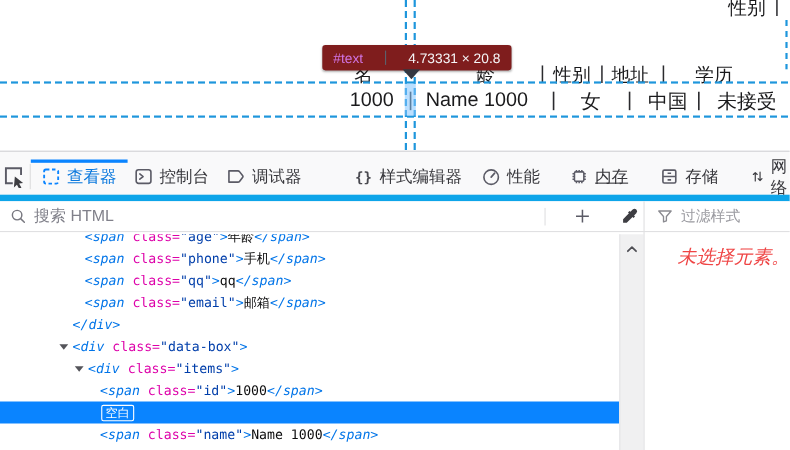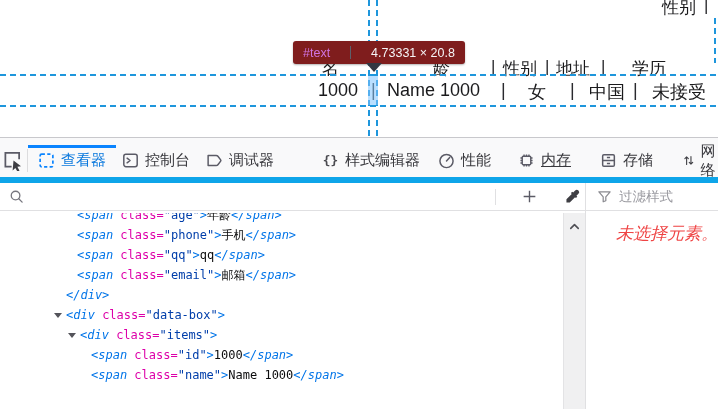--- a/index.html
+++ b/index.html
@@ -202,20 +202,21 @@
     </div>
 
   <div id="toolrow">
     <div id="search-box">
       <span class="s16">
           <svg viewBox="0 0 16 16" fill="none" stroke="#77777f" stroke-width="1.4">
             <circle cx="7" cy="7" r="4.6"></circle>
             <path d="M10.4 10.4L14 14" stroke-linecap="round"></path>
           </svg>
         </span>
+      <span class="ph">搜索 HTML</span>
     </div>
     <span class="vr1"></span>
     <span id="addnode-btn" class="s16">
         <svg viewBox="0 0 16 16" fill="none" stroke="#5b5b66" stroke-width="1.3">
           <path d="M8 2.5v11M2.5 8h11"></path>
         </svg>
       </span>
     <span id="eyedropper-btn" class="s16">
         <svg viewBox="0 0 16 16">
           <path d="M13.6 2.4a2.2 2.2 0 0 0-3.1 0L8.6 4.3l-.8-.8-1.3 1.3.8.8-5 5v3.1h3.1l5-5 .8.8 1.3-1.3-.8-.8 1.9-1.9a2.2 2.2 0 0 0 0-3.1z" fill="#3e3e43"></path>
@@ -236,20 +237,21 @@
   <div id="markup-wrap">
     <div id="markup-rows">
         <div class="mrow"><span class="code" style="left: 77px;"><span class="tok-tag">&lt;span</span><span class="tok-attr"> class=</span><span class="tok-val">"age"</span><span class="tok-tag">&gt;</span><span class="tok-txt">年龄</span><span class="tok-tag">&lt;/span&gt;</span></span></div>
         <div class="mrow"><span class="code" style="left: 77px;"><span class="tok-tag">&lt;span</span><span class="tok-attr"> class=</span><span class="tok-val">"phone"</span><span class="tok-tag">&gt;</span><span class="tok-txt">手机</span><span class="tok-tag">&lt;/span&gt;</span></span></div>
         <div class="mrow"><span class="code" style="left: 77px;"><span class="tok-tag">&lt;span</span><span class="tok-attr"> class=</span><span class="tok-val">"qq"</span><span class="tok-tag">&gt;</span><span class="tok-txt">qq</span><span class="tok-tag">&lt;/span&gt;</span></span></div>
         <div class="mrow"><span class="code" style="left: 77px;"><span class="tok-tag">&lt;span</span><span class="tok-attr"> class=</span><span class="tok-val">"email"</span><span class="tok-tag">&gt;</span><span class="tok-txt">邮箱</span><span class="tok-tag">&lt;/span&gt;</span></span></div>
         <div class="mrow"><span class="code" style="left: 66px;"><span class="tok-tag">&lt;/div&gt;</span></span></div>
         <div class="mrow"><span class="arrow" style="left: 54px;"></span><span class="code" style="left: 66px;"><span class="tok-tag">&lt;div</span><span class="tok-attr"> class=</span><span class="tok-val">"data-box"</span><span class="tok-tag">&gt;</span></span></div>
         <div class="mrow"><span class="arrow" style="left: 68px;"></span><span class="code" style="left: 80px;"><span class="tok-tag">&lt;div</span><span class="tok-attr"> class=</span><span class="tok-val">"items"</span><span class="tok-tag">&gt;</span></span></div>
         <div class="mrow"><span class="code" style="left: 91px;"><span class="tok-tag">&lt;span</span><span class="tok-attr"> class=</span><span class="tok-val">"id"</span><span class="tok-tag">&gt;</span><span class="tok-txt">1000</span><span class="tok-tag">&lt;/span&gt;</span></span></div>
+        <div class="mrow sel"><span class="code" style="left: 92px;"><span class="ws-badge">空白</span></span></div>
         <div class="mrow"><span class="code" style="left: 91px;"><span class="tok-tag">&lt;span</span><span class="tok-attr"> class=</span><span class="tok-val">"name"</span><span class="tok-tag">&gt;</span><span class="tok-txt">Name 1000</span><span class="tok-tag">&lt;/span&gt;</span></span></div>
       </div>
   </div>
 
   <div id="markup-scrollbar">
     <span id="scroll-up" class="s16">
         <svg viewBox="0 0 16 16" fill="none" stroke="#4f4f55" stroke-width="1.7" stroke-linecap="round" stroke-linejoin="round">
           <path d="M4 10l4-4 4 4"></path>
         </svg>
       </span>

